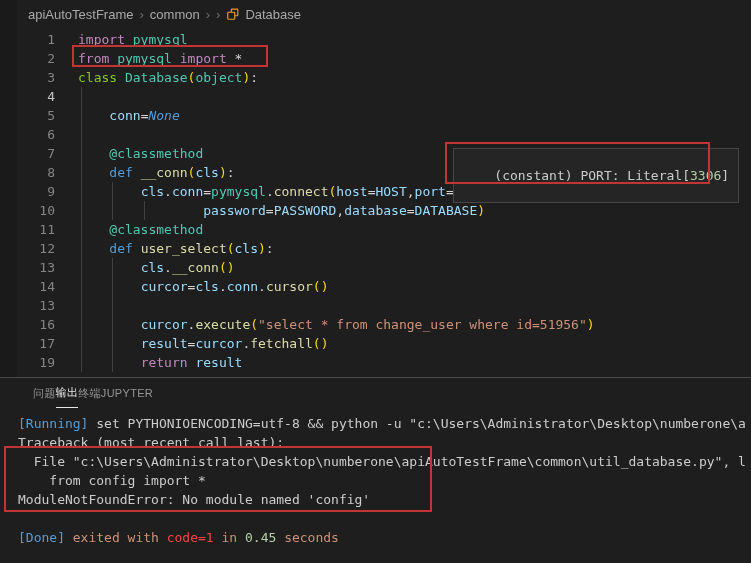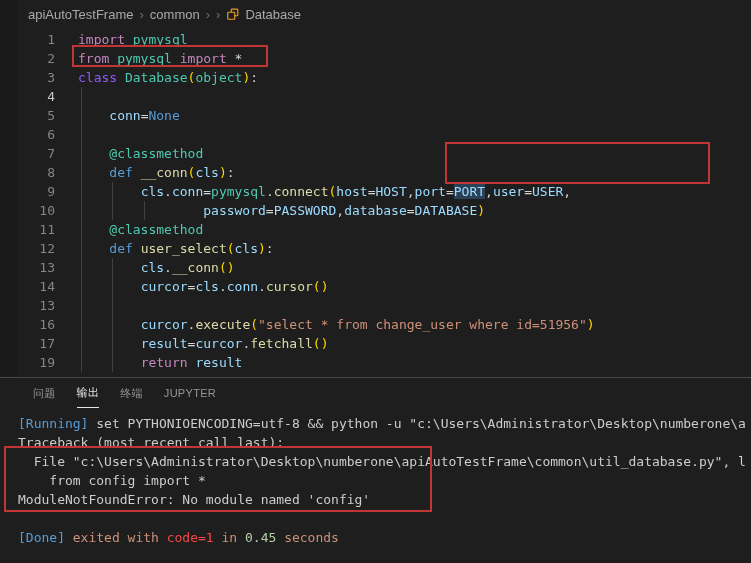--- a/index.html
+++ b/index.html
@@ -27,21 +27,21 @@
   .tip-num { color:#b5cea8; }
 
   
   .annot { position:absolute; border:2px solid #c13535; z-index:10; pointer-events:none; }
   .annot-line2   { left:72px;  top:45px;  width:196px; height:22px; }
   .annot-tooltip { left:445px; top:142px; width:265px; height:42px; }
   .annot-output  { left:4px;   top:446px; width:428px; height:66px; }
 
   
   .panel { position:absolute; top:377px; left:0; width:751px; height:186px; background:#1e1e1e; border-top:1px solid #474747; }
-  .panel-tabs { display:flex; align-items:center; height:30px; padding-left:33px; gap:21px; font-size:11px; color:#969696; }
+  .panel-tabs { display:flex; align-items:center; height:30px; padding-left:33px; font-size:11px; color:#969696; }
   .ptab { height:30px; display:flex; align-items:center; cursor:pointer; letter-spacing:.3px; }
   .ptab.active { color:#e7e7e7; border-bottom:1px solid #e7e7e7; }
   .output { padding:6px 0 0 18px; font-family:"DejaVu Sans Mono", monospace; font-size:13px; line-height:19px; white-space:pre; overflow:hidden; color:#cccccc; }
   .out-line { height:19px; }
 </style>
 </head>
 <body>
 
 <div class="window">
   <div class="left-strip"></div>
@@ -63,23 +63,23 @@
             <path d="M10 10h2.5a1 1 0 0 0 1-1V3.5a1 1 0 0 0-1-1H7a1 1 0 0 0-1 1V6"></path>
           </svg>
       </span>
       <span>Database</span>
     </span>
   </div>
 
   <div class="editor" id="code-lines">
       <div class="code-line"><span class="ln">1</span><span class="code-text"><span style="color: rgb(197, 134, 192);">import </span><span style="color: rgb(78, 201, 176);">pymysql</span></span></div>
       <div class="code-line"><span class="ln">2</span><span class="code-text"><span style="color: rgb(197, 134, 192);">from </span><span style="color: rgb(78, 201, 176);">pymysql </span><span style="color: rgb(197, 134, 192);">import </span><span style="color: rgb(212, 212, 212);">*</span></span></div>
-      <div class="code-line"><span class="ln">3</span><span class="code-text"><span style="color: #8b5cf6;">class </span><span style="color: rgb(78, 201, 176);">Database</span><span style="color: rgb(255, 215, 0);">(</span><span style="color: rgb(78, 201, 176);">object</span><span style="color: rgb(255, 215, 0);">)</span><span style="color: rgb(212, 212, 212);">:</span></span></div>
+      <div class="code-line"><span class="ln">3</span><span class="code-text"><span style="color: #84cc16;">class </span><span style="color: rgb(78, 201, 176);">Database</span><span style="color: rgb(255, 215, 0);">(</span><span style="color: rgb(78, 201, 176);">object</span><span style="color: rgb(255, 215, 0);">)</span><span style="color: rgb(212, 212, 212);">:</span></span></div>
       <div class="code-line"><span class="ln active">4</span><span class="code-text"><span class="guide" style="left: 3px;"></span></span></div>
-      <div class="code-line"><span class="ln">5</span><span class="code-text"><span class="guide" style="left: 3px;"></span><span style="color: rgb(212, 212, 212);">    </span><span style="color: rgb(156, 220, 254);">conn</span><span style="color: rgb(212, 212, 212);">=</span><span style="color: rgb(86, 156, 214);">None</span></span></div>
+      <div class="code-line"><span class="ln">5</span><span class="code-text"><span class="guide" style="left: 3px;"></span><span style="color: rgb(212, 212, 212);">    </span><span style="color: rgb(156, 220, 254);">conn</span><span style="color: rgb(212, 212, 212);">=</span><span style="color: rgb(86, 156, 214); font-style: italic;">None</span></span></div>
       <div class="code-line"><span class="ln">6</span><span class="code-text"><span class="guide" style="left: 3px;"></span></span></div>
       <div class="code-line"><span class="ln">7</span><span class="code-text"><span class="guide" style="left: 3px;"></span><span style="color: rgb(212, 212, 212);">    </span><span style="color: rgb(78, 201, 176);">@classmethod</span></span></div>
       <div class="code-line"><span class="ln">8</span><span class="code-text"><span class="guide" style="left: 3px;"></span><span style="color: rgb(212, 212, 212);">    </span><span style="color: rgb(86, 156, 214);">def </span><span style="color: rgb(220, 220, 170);">__conn</span><span style="color: rgb(255, 215, 0);">(</span><span style="color: rgb(156, 220, 254);">cls</span><span style="color: rgb(255, 215, 0);">)</span><span style="color: rgb(212, 212, 212);">:</span></span></div>
       <div class="code-line"><span class="ln">9</span><span class="code-text"><span class="guide" style="left: 3px;"></span><span class="guide" style="left: 34.3px;"></span><span style="color: rgb(212, 212, 212);">        </span><span style="color: rgb(156, 220, 254);">cls</span><span style="color: rgb(212, 212, 212);">.</span><span style="color: rgb(156, 220, 254);">conn</span><span style="color: rgb(212, 212, 212);">=</span><span style="color: rgb(78, 201, 176);">pymysql</span><span style="color: rgb(212, 212, 212);">.</span><span style="color: rgb(220, 220, 170);">connect</span><span style="color: rgb(255, 215, 0);">(</span><span style="color: rgb(156, 220, 254);">host</span><span style="color: rgb(212, 212, 212);">=</span><span style="color: rgb(156, 220, 254);">HOST</span><span style="color: rgb(212, 212, 212);">,</span><span style="color: rgb(156, 220, 254);">port</span><span style="color: rgb(212, 212, 212);">=</span><span class="word-hl" style="color: rgb(156, 220, 254);">PORT</span><span style="color: rgb(212, 212, 212);">,</span><span style="color: rgb(156, 220, 254);">user</span><span style="color: rgb(212, 212, 212);">=</span><span style="color: rgb(156, 220, 254);">USER</span><span style="color: rgb(212, 212, 212);">,</span></span></div>
       <div class="code-line"><span class="ln">10</span><span class="code-text"><span class="guide" style="left: 3px;"></span><span class="guide" style="left: 34.3px;"></span><span class="guide" style="left: 65.6px;"></span><span style="color: rgb(212, 212, 212);">                </span><span style="color: rgb(156, 220, 254);">password</span><span style="color: rgb(212, 212, 212);">=</span><span style="color: rgb(156, 220, 254);">PASSWORD</span><span style="color: rgb(212, 212, 212);">,</span><span style="color: rgb(156, 220, 254);">database</span><span style="color: rgb(212, 212, 212);">=</span><span style="color: rgb(156, 220, 254);">DATABASE</span><span style="color: rgb(255, 215, 0);">)</span></span></div>
       <div class="code-line"><span class="ln">11</span><span class="code-text"><span class="guide" style="left: 3px;"></span><span style="color: rgb(212, 212, 212);">    </span><span style="color: rgb(78, 201, 176);">@classmethod</span></span></div>
       <div class="code-line"><span class="ln">12</span><span class="code-text"><span class="guide" style="left: 3px;"></span><span style="color: rgb(212, 212, 212);">    </span><span style="color: rgb(86, 156, 214);">def </span><span style="color: rgb(220, 220, 170);">user_select</span><span style="color: rgb(255, 215, 0);">(</span><span style="color: rgb(156, 220, 254);">cls</span><span style="color: rgb(255, 215, 0);">)</span><span style="color: rgb(212, 212, 212);">:</span></span></div>
       <div class="code-line"><span class="ln">13</span><span class="code-text"><span class="guide" style="left: 3px;"></span><span class="guide" style="left: 34.3px;"></span><span style="color: rgb(212, 212, 212);">        </span><span style="color: rgb(156, 220, 254);">cls</span><span style="color: rgb(212, 212, 212);">.</span><span style="color: rgb(220, 220, 170);">__conn</span><span style="color: rgb(255, 215, 0);">(</span><span style="color: rgb(255, 215, 0);">)</span></span></div>
       <div class="code-line"><span class="ln">14</span><span class="code-text"><span class="guide" style="left: 3px;"></span><span class="guide" style="left: 34.3px;"></span><span style="color: rgb(212, 212, 212);">        </span><span style="color: rgb(156, 220, 254);">curcor</span><span style="color: rgb(212, 212, 212);">=</span><span style="color: rgb(156, 220, 254);">cls</span><span style="color: rgb(212, 212, 212);">.</span><span style="color: rgb(156, 220, 254);">conn</span><span style="color: rgb(212, 212, 212);">.</span><span style="color: rgb(220, 220, 170);">cursor</span><span style="color: rgb(255, 215, 0);">(</span><span style="color: rgb(255, 215, 0);">)</span></span></div>
       <div class="code-line"><span class="ln">13</span><span class="code-text"><span class="guide" style="left: 3px;"></span><span class="guide" style="left: 34.3px;"></span></span></div>
@@ -91,17 +91,20 @@
   <div class="panel">
     <div class="panel-tabs">
       <span class="ptab">问题</span>
       <span class="ptab active">输出</span>
       <span class="ptab">终端</span>
       <span class="ptab">JUPYTER</span>
     </div>
     <div class="output" id="output-lines"><div class="out-line"><span style="color: rgb(86, 156, 214);">[Running]</span><span style="color: rgb(204, 204, 204);"> set PYTHONIOENCODING=utf-8 &amp;&amp; python -u "c:\Users\Administrator\Desktop\numberone\a</span></div><div class="out-line"><span style="color: rgb(204, 204, 204);">Traceback (most recent call last):</span></div><div class="out-line"><span style="color: rgb(204, 204, 204);">  File "c:\Users\Administrator\Desktop\numberone\apiAutoTestFrame\common\util_database.py", l</span></div><div class="out-line"><span style="color: rgb(204, 204, 204);">    from config import *</span></div><div class="out-line"><span style="color: rgb(204, 204, 204);">ModuleNotFoundError: No module named 'config'</span></div><div class="out-line"><span style="color: rgb(204, 204, 204);"></span></div><div class="out-line"><span style="color: rgb(86, 156, 214);">[Done]</span><span style="color: rgb(206, 145, 120);"> exited with </span><span style="color: rgb(244, 71, 71);">code=1</span><span style="color: rgb(206, 145, 120);"> in </span><span style="color: rgb(181, 206, 168);">0.45</span><span style="color: rgb(206, 145, 120);"> seconds</span></div></div>
   </div>
 
+  <div class="hover-tooltip">
+    <span>(constant) PORT: Literal[</span><span class="tip-num">3306</span><span>]</span>
+  </div>
 
   <div class="annot annot-line2"></div>
   <div class="annot annot-tooltip"></div>
   <div class="annot annot-output"></div>
 </div>
 
 </body></html>

